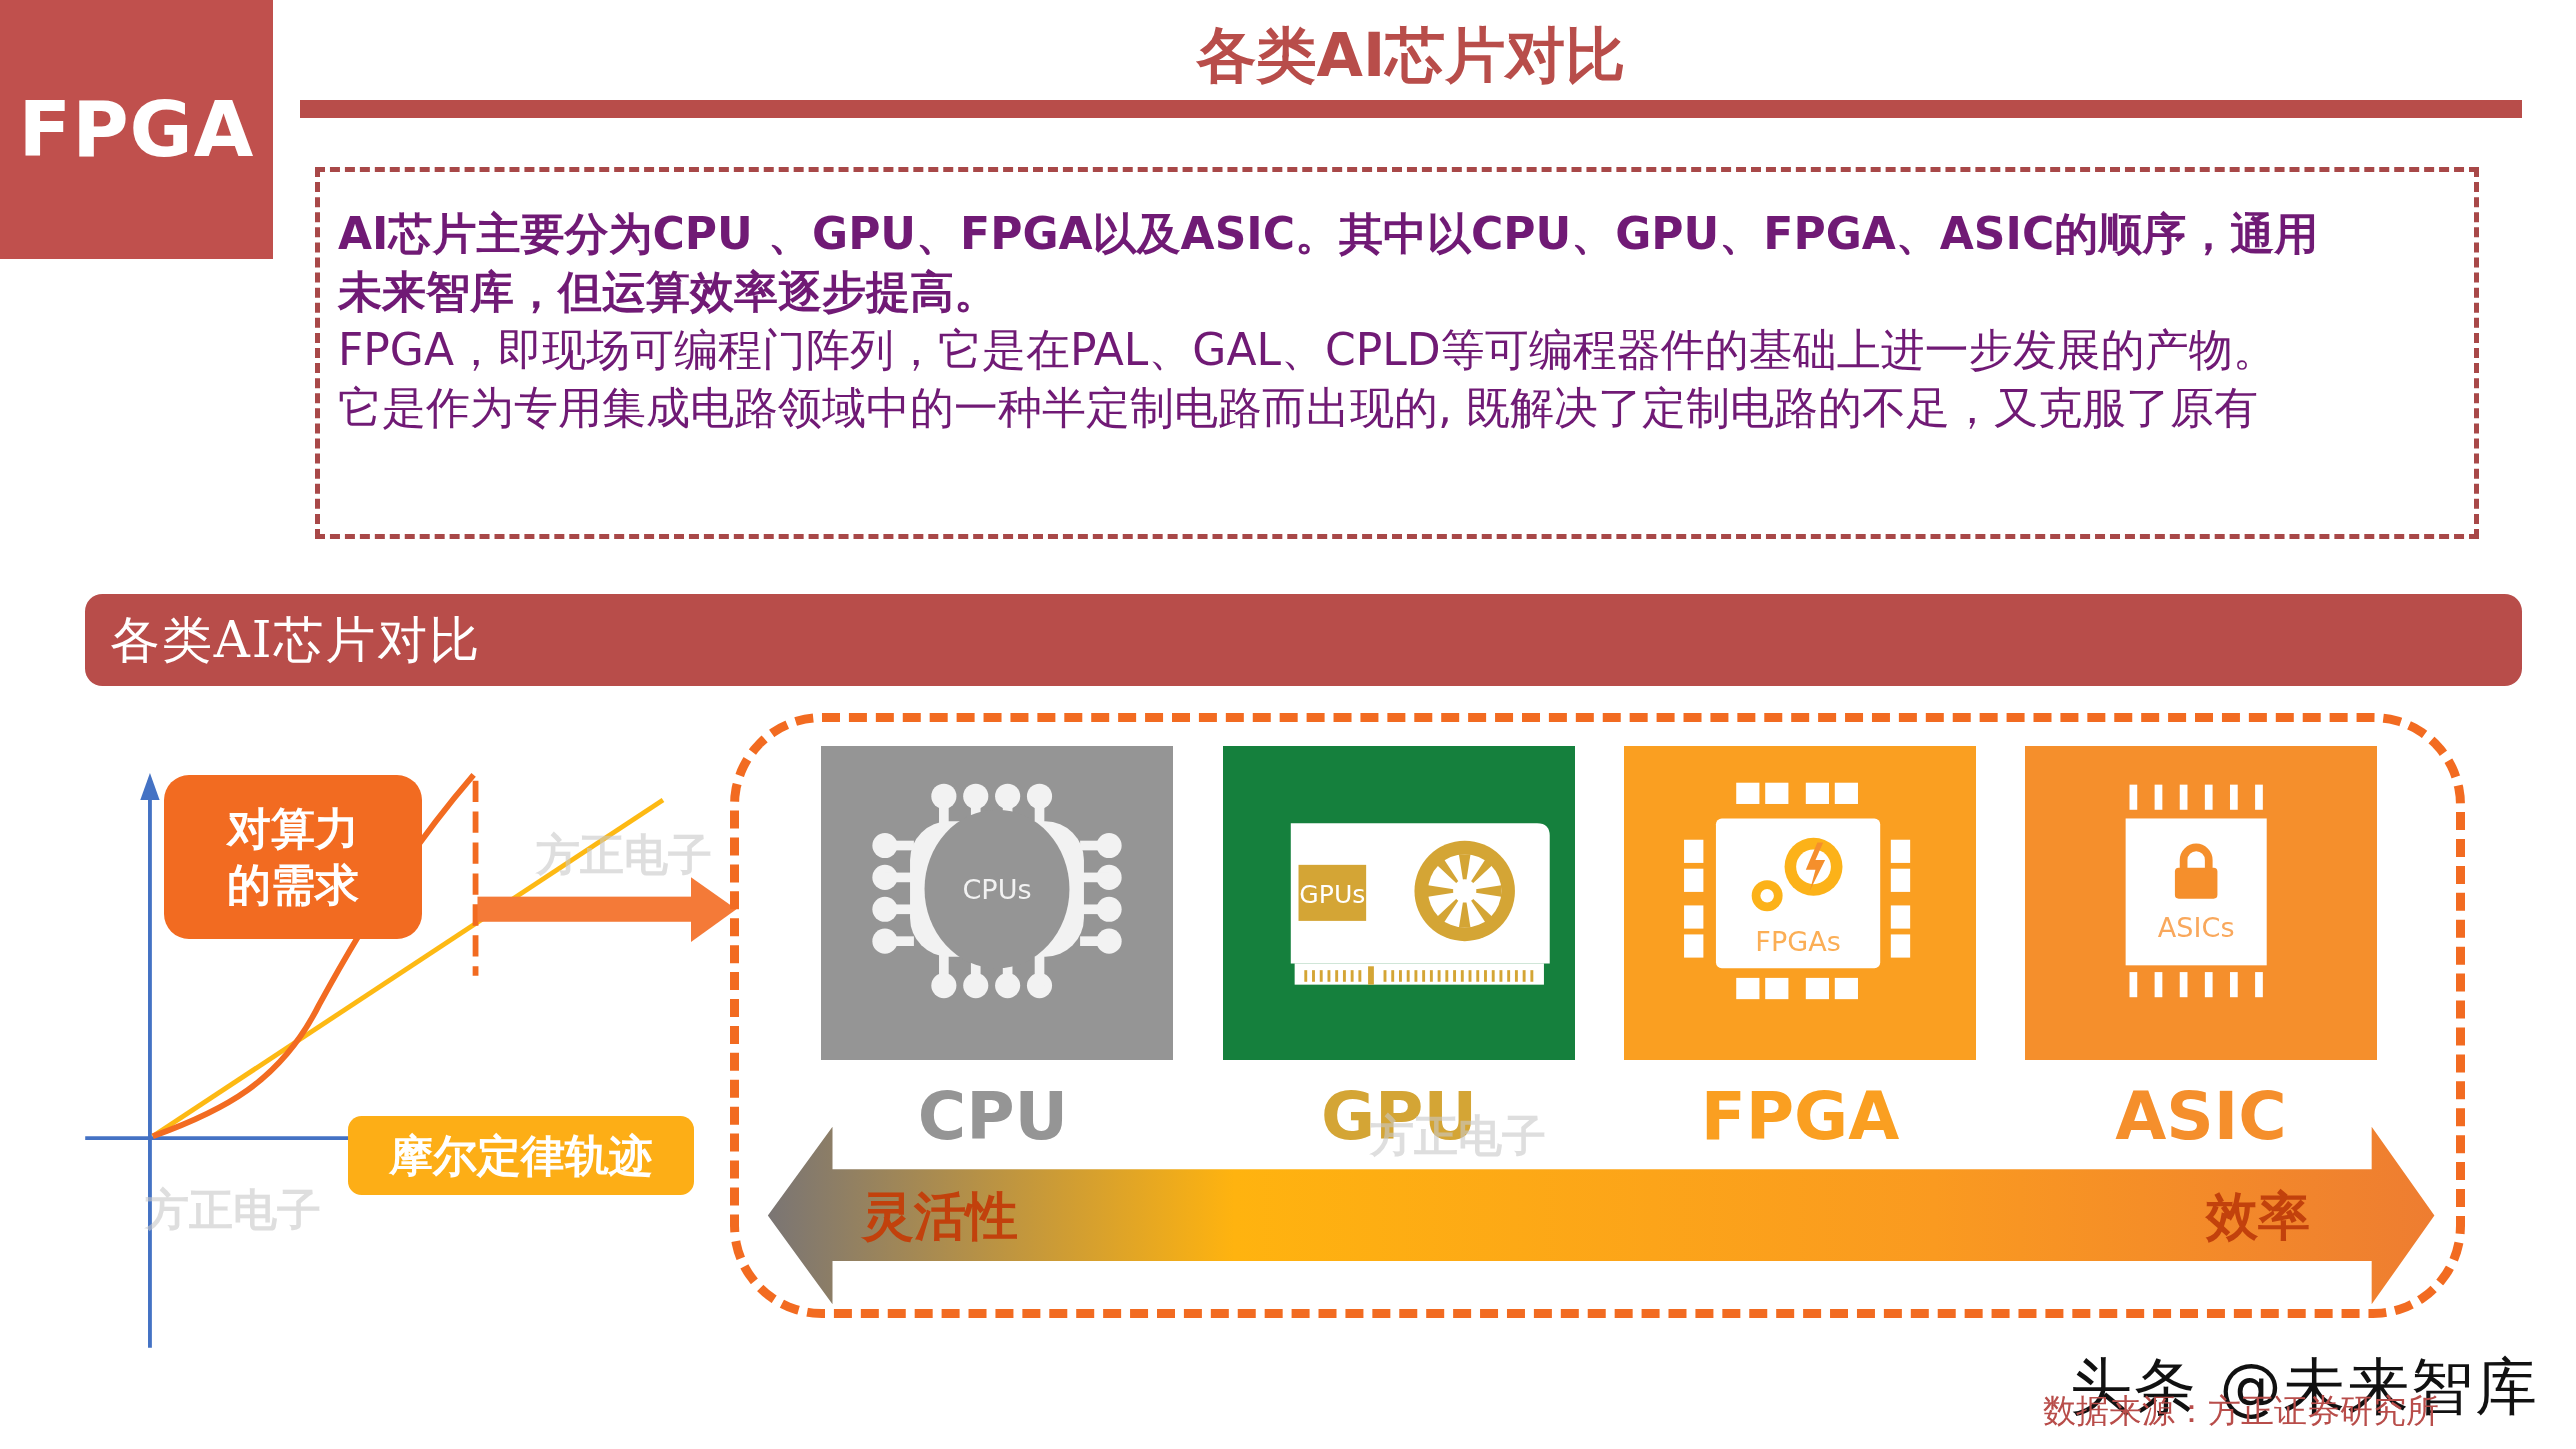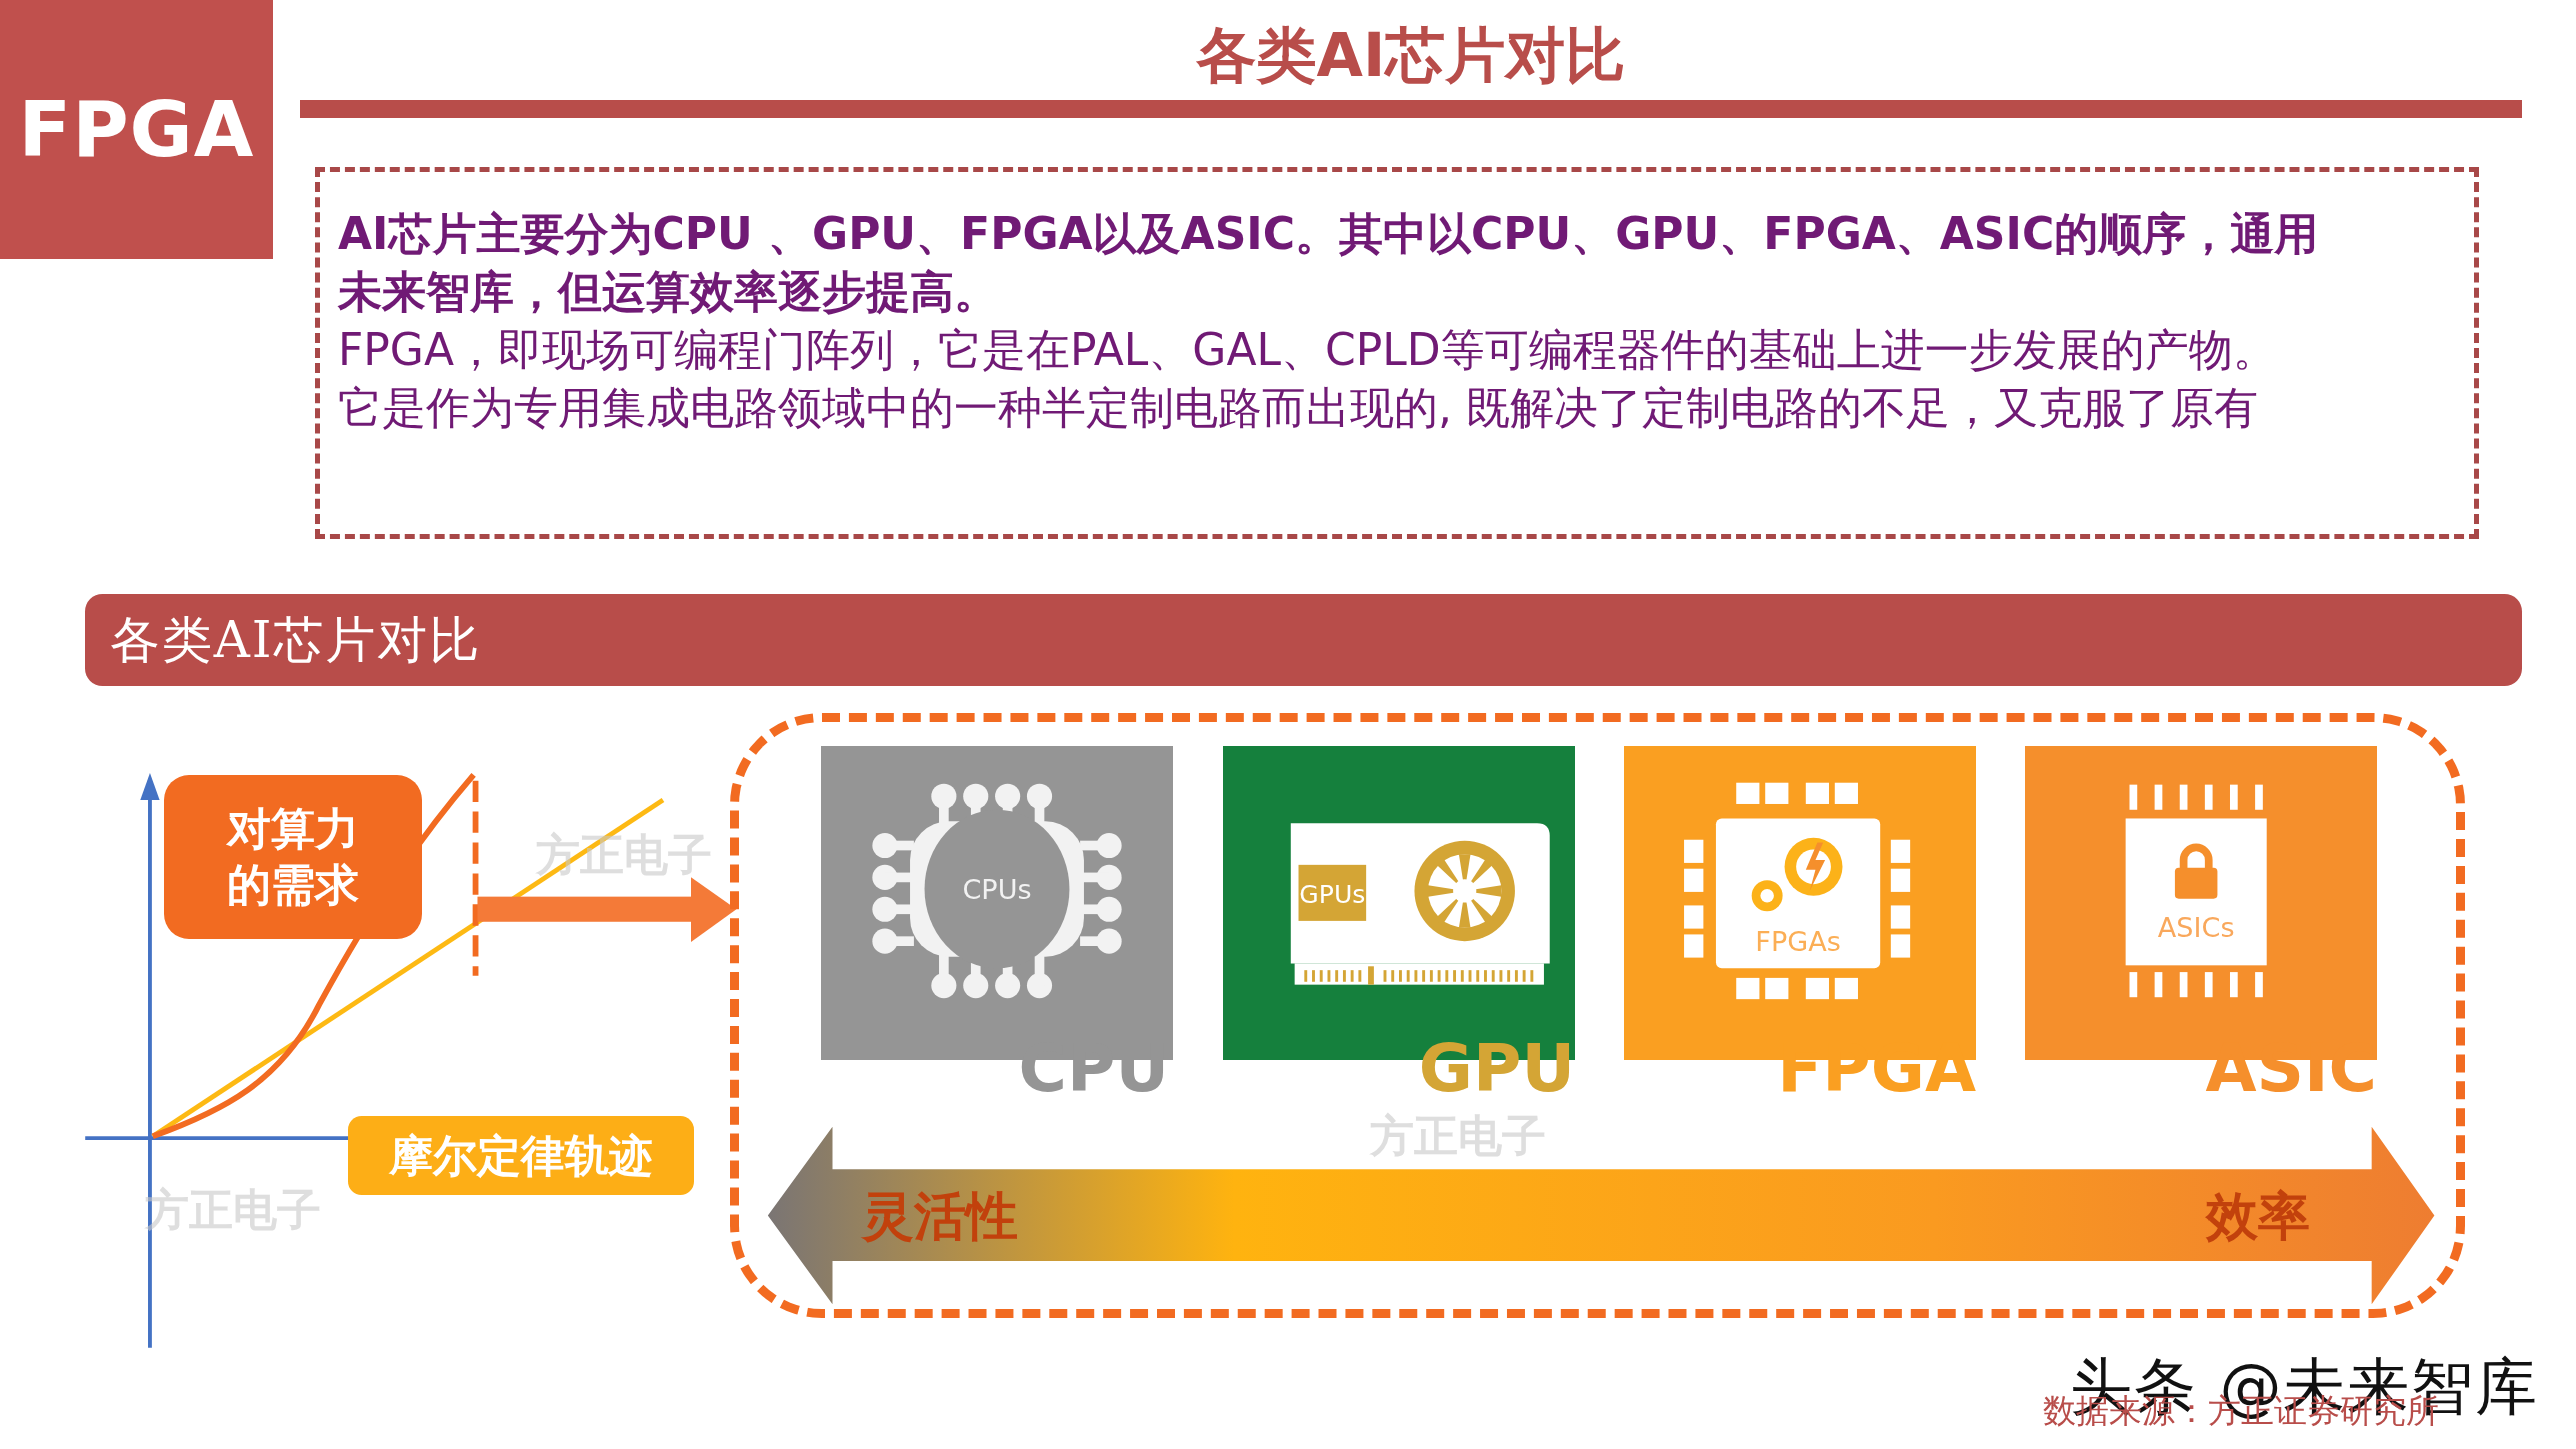--- a/index.html
+++ b/index.html
@@ -14,21 +14,21 @@
   .title-rule { left:300px; top:100px; width:2222px; height:18.4px; background:#b84d4a; }
   .intro-box { left:315px; top:167px; width:2164px; height:372px; border:5.8px dashed #a84848; box-sizing:border-box; }
   .intro-text { left:338px; top:205px; width:2126px; color:#701a75; font-size:44px; line-height:58px; }
   .intro-text .bold { font-weight:bold; }
   .banner { left:85px; top:594px; width:2437px; height:92px; background:#b84d4a; border-radius:17.4px; }
   .banner-text { left:110px; top:605px; color:#fff; font-family:"DejaVu Serif", "Liberation Serif", serif;
                  font-size:50px; line-height:70px; letter-spacing:1.9px; }
   .frame { left:730px; top:713px; width:1735px; height:605px; border:9.7px dashed #f26b21;
            border-radius:92px; box-sizing:border-box; }
   .card { top:746px; width:352px; height:314px; }
-  .card-label { top:1034px; width:352px; text-align:right; font-weight:bold; font-size:66px; line-height:70px; }
+  .card-label { top:1082px; width:352px; text-align:center; font-weight:bold; font-size:66px; line-height:70px; }
   .watermark { color:rgba(200,200,200,0.6); font-weight:bold; font-size:44px; }
   .source { left:2043px; top:1389px; color:#b84d4a; font-size:33px; }
   .credit { left:2070px; top:1345px; color:#111; font-size:62px; letter-spacing:1.9px; }
   .tag-demand { left:164px; top:775px; width:258px; height:164px; background:#f26b21; border-radius:25px;
                 color:#fff; font-weight:bold; font-size:44px; line-height:56px; text-align:center;
                 display:flex; align-items:center; justify-content:center; }
   .tag-moore { left:348px; top:1116px; width:346px; height:79px; background:#fdae16; border-radius:13.5px;
                color:#fff; font-weight:bold; font-size:44px; line-height:79px; text-align:center; }
   .arrow-label { color:#c2410c; font-weight:bold; font-size:52px; line-height:58px; }
 </style>

